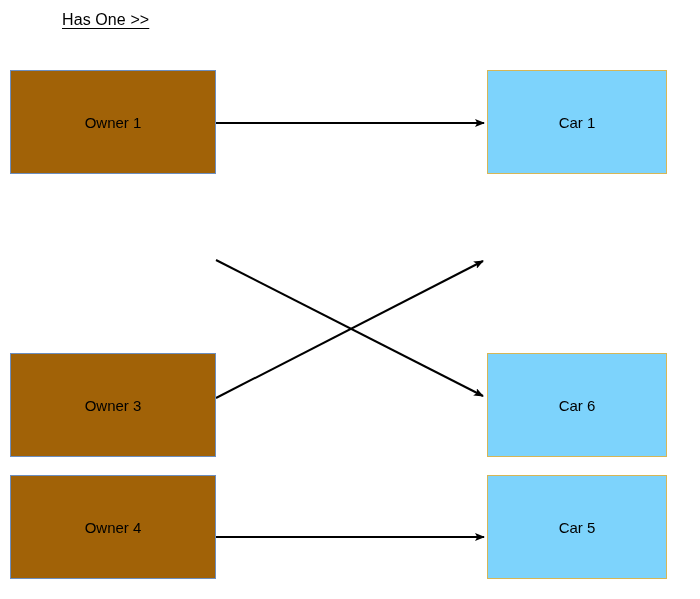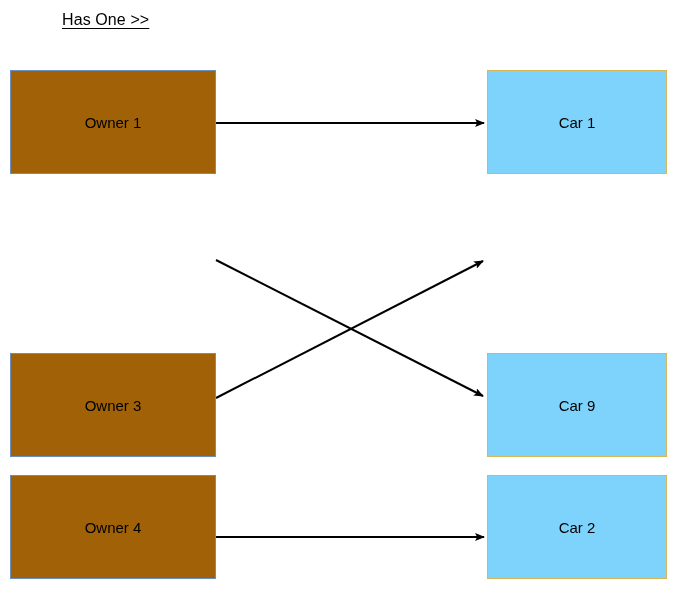--- a/index.html
+++ b/index.html
@@ -107,19 +107,19 @@
     <span>Owner 3</span>
   </div>
   <div class="node node-owner row4">
     <span>Owner 4</span>
   </div>
 
   <div class="node node-car row1">
     <span>Car 1</span>
   </div>
   <div class="node node-car row3">
-    <span>Car 9</span>
+    <span>Car 6</span>
   </div>
   <div class="node node-car row4">
-    <span>Car 2</span>
+    <span>Car 5</span>
   </div>
 
 </div>
 
 </body></html>

